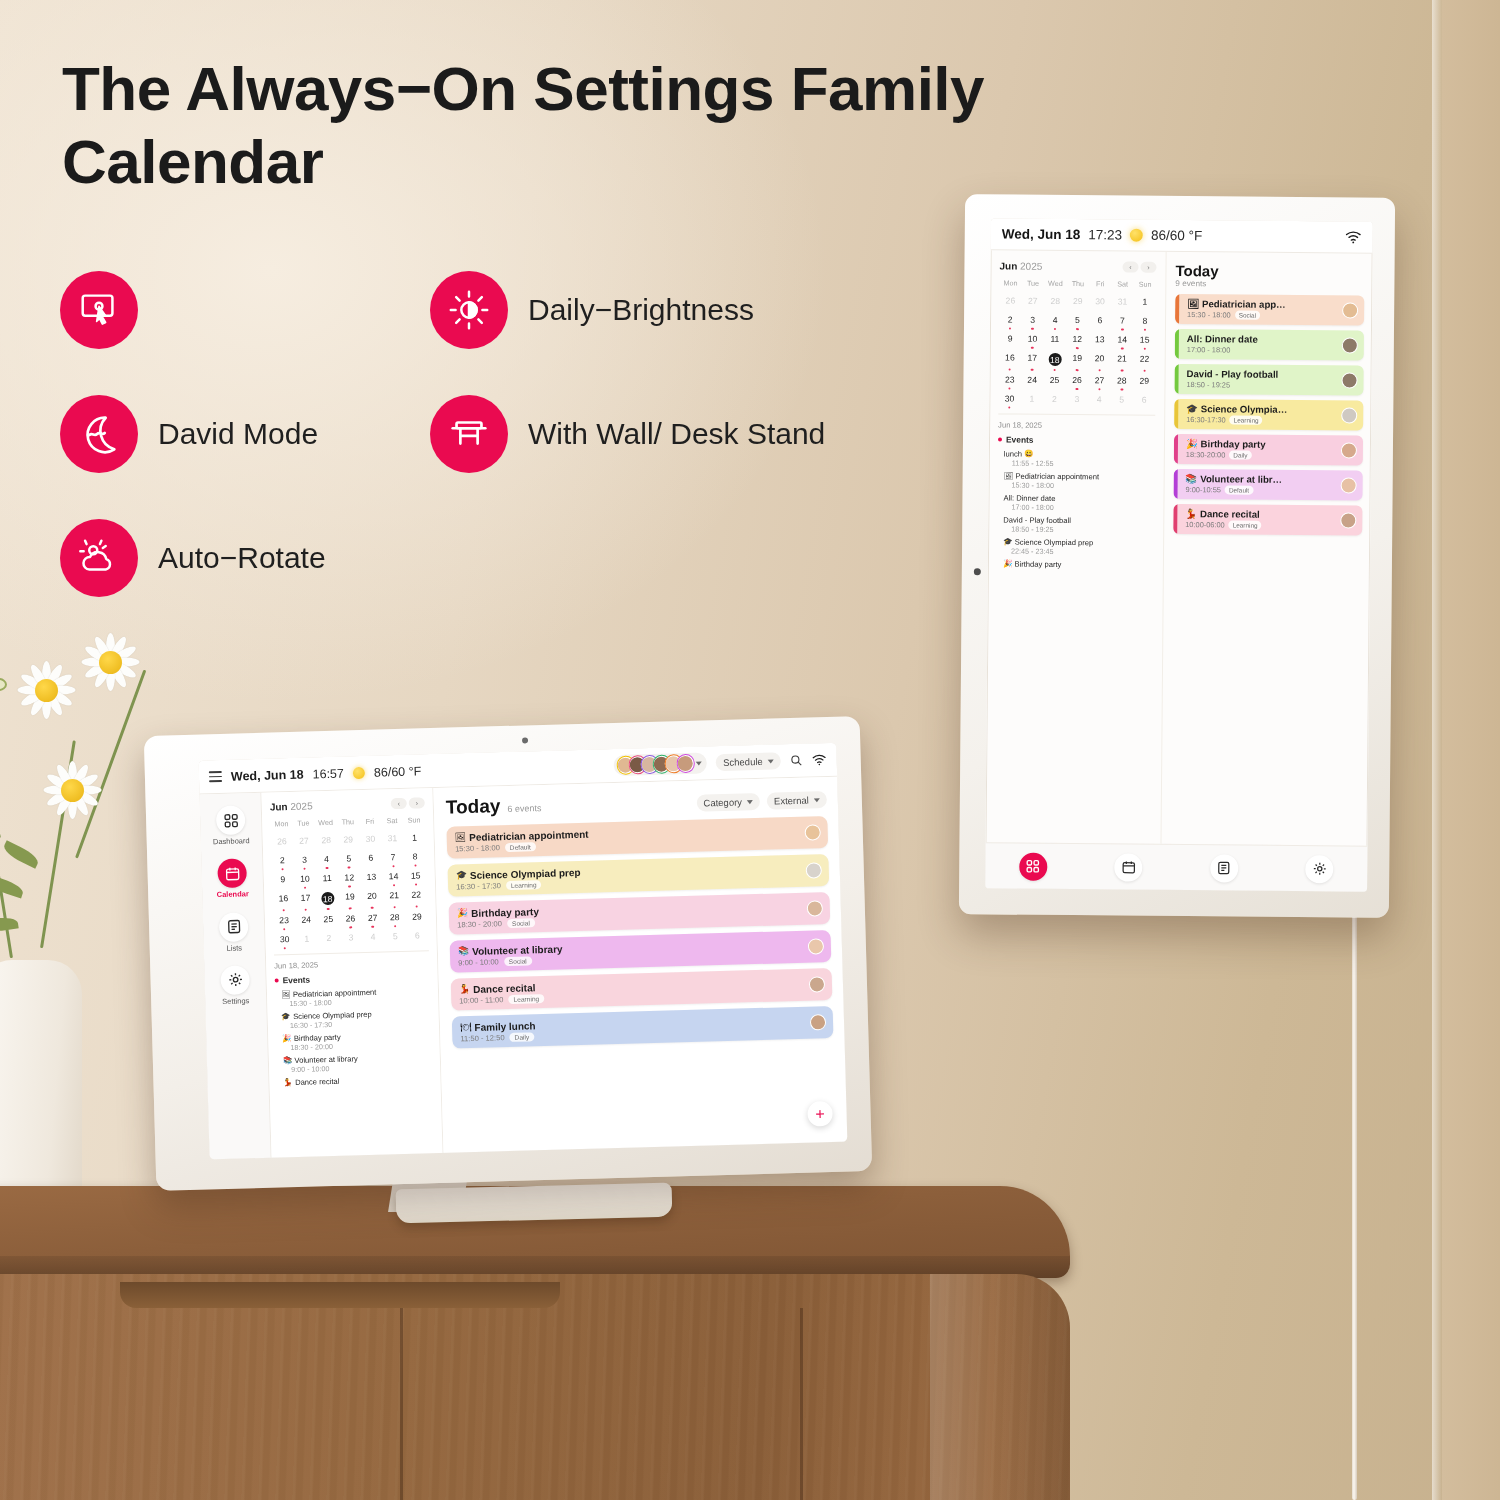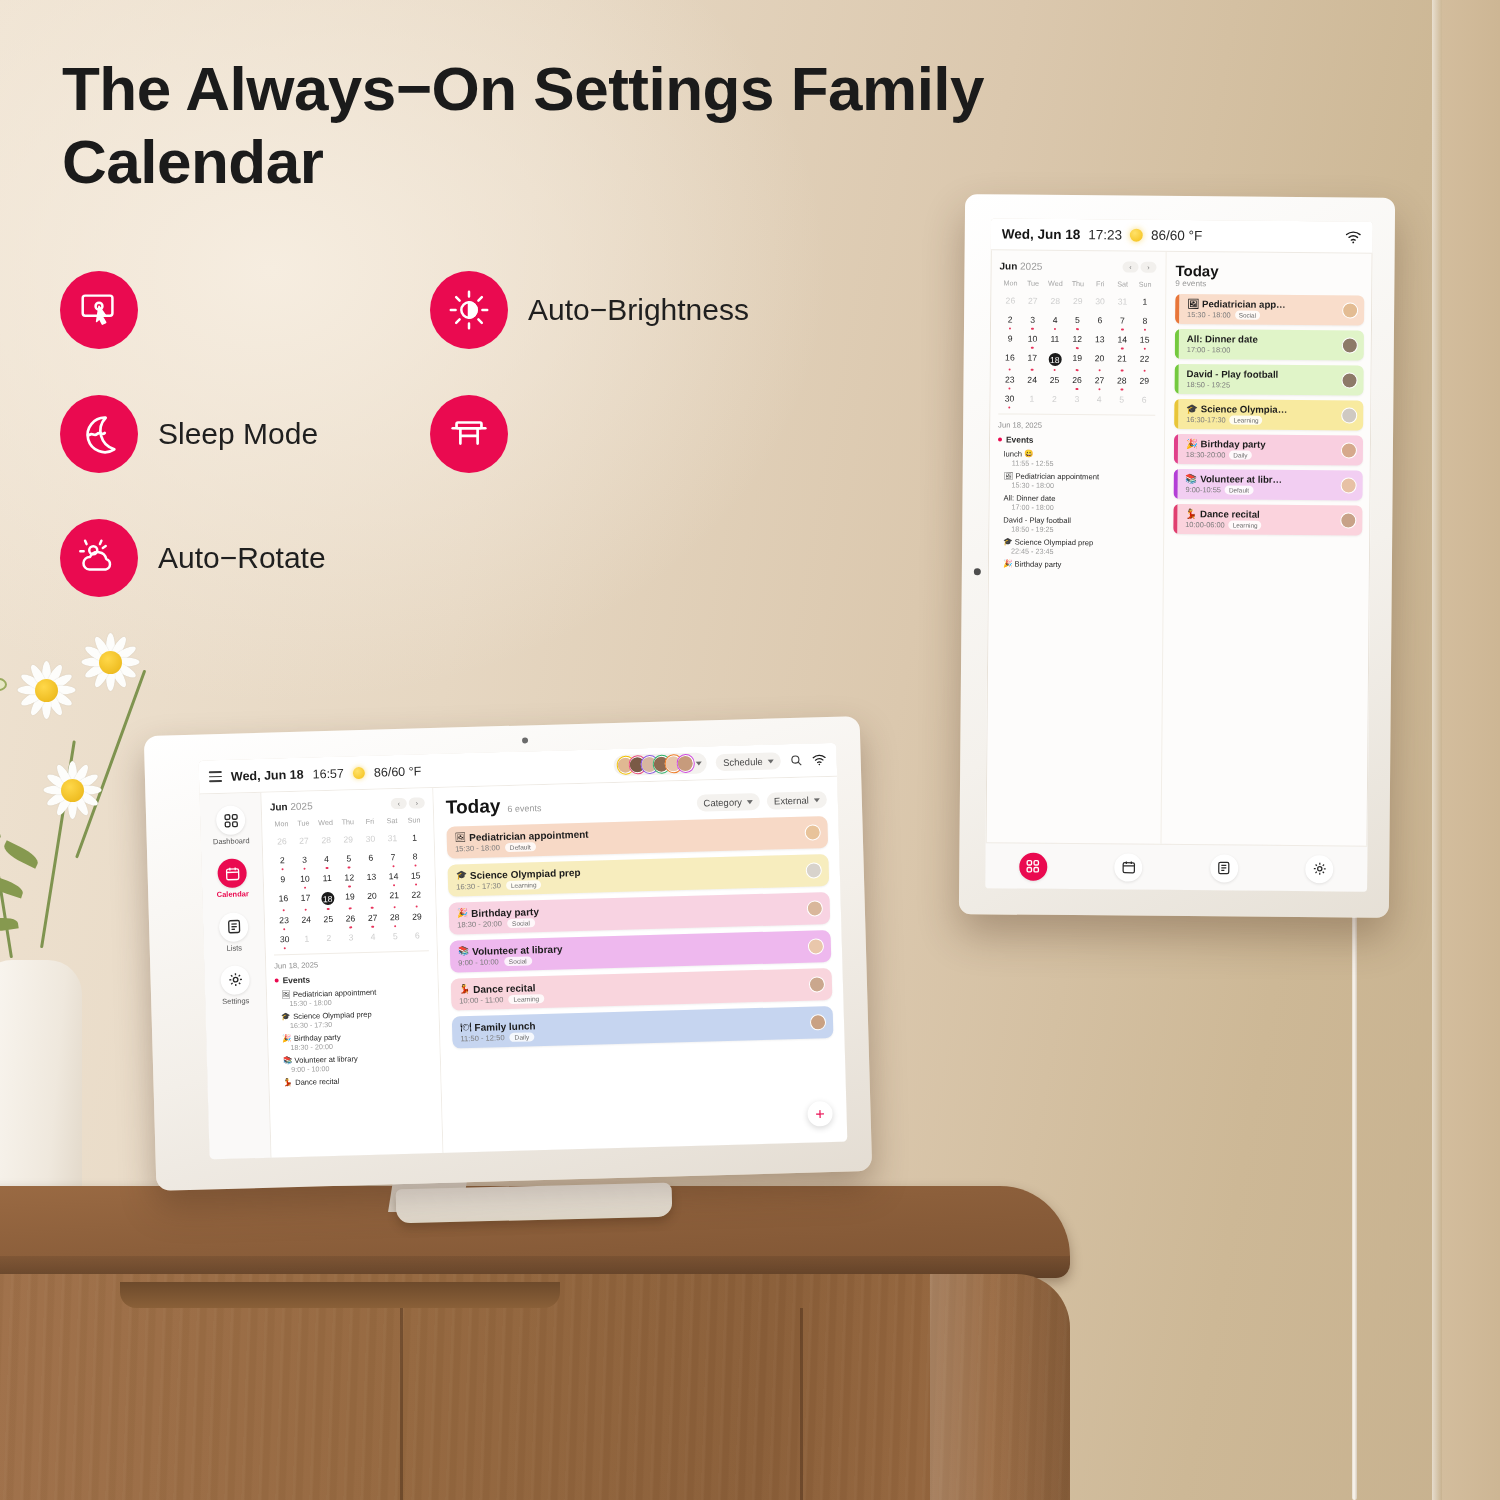--- a/index.html
+++ b/index.html
@@ -347,42 +347,44 @@
   <div class="feature">
     <div class="fe-icon">
       <svg viewBox="0 0 48 48" fill="none" stroke="#fff" stroke-width="2.6" stroke-linecap="round">
         <circle cx="24" cy="24" r="8"></circle>
         <path d="M24 16 A8 8 0 0 1 24 32 Z" fill="#fff"></path>
         <g>
             <path d="M24 5v5M24 38v5M5 24h5M38 24h5M10.6 10.6l3.6 3.6M33.8 33.8l3.6 3.6M37.4 10.6l-3.6 3.6M14.2 33.8l-3.6 3.6"></path>
           </g>
       </svg>
     </div>
-    <div class="fe-label">Auto−Brightness</div>
+    <div class="fe-label">Daily−Brightness</div>
   </div>
 
   <div class="feature">
     <div class="fe-icon">
       <svg viewBox="0 0 48 48" fill="none" stroke="#fff" stroke-width="2.8" stroke-linecap="round" stroke-linejoin="round">
         <path d="M31 7a18 18 0 1 0 9 33A20 20 0 0 1 31 7Z"></path>
         <path d="M14 25c3-3 5 2 8-1s5 2 8-1"></path>
       </svg>
     </div>
-    <div class="fe-label">Sleep Mode</div>
+    <div class="fe-label">David Mode</div>
   </div>
 
 
   <div class="feature">
     <div class="fe-icon">
       <svg viewBox="0 0 48 48" fill="none" stroke="#fff" stroke-width="2.8" stroke-linecap="round" stroke-linejoin="round">
         <path d="M7 18h34"></path>
           <rect x="11" y="12" width="26" height="6" rx="1.5"></rect>
         <path d="M15 18v16M33 18v16M15 26h18"></path>
       </svg>
     </div>
+    <div class="fe-label">With Wall/
+Desk Stand</div>
   </div>
 
   <div class="feature">
     <div class="fe-icon">
       <svg viewBox="0 0 48 48" fill="none" stroke="#fff" stroke-width="2.6" stroke-linecap="round" stroke-linejoin="round">
         <circle cx="18" cy="16" r="4.2"></circle>
         <path d="M11 9.5 9.5 6M25 9.5 26.5 6M8 17H4.5M28 13.5l3-2"></path>
         <path d="M14 36a6.5 6.5 0 0 1 .6-13 9 9 0 0 1 17 2.2A5.6 5.6 0 0 1 31 36Z"></path>
       </svg>
     </div>

